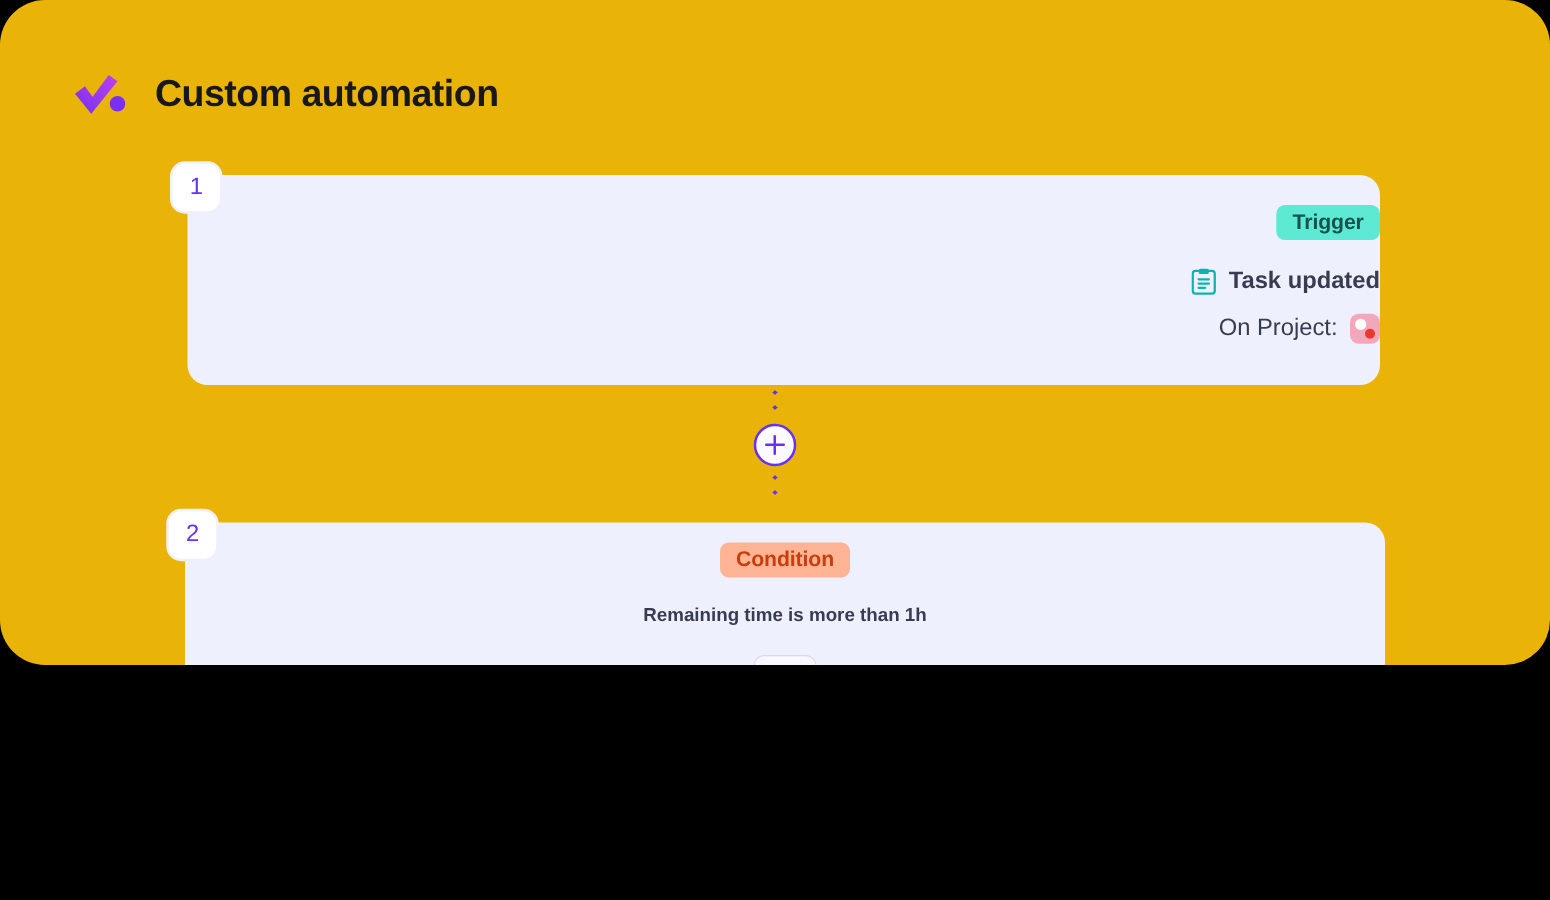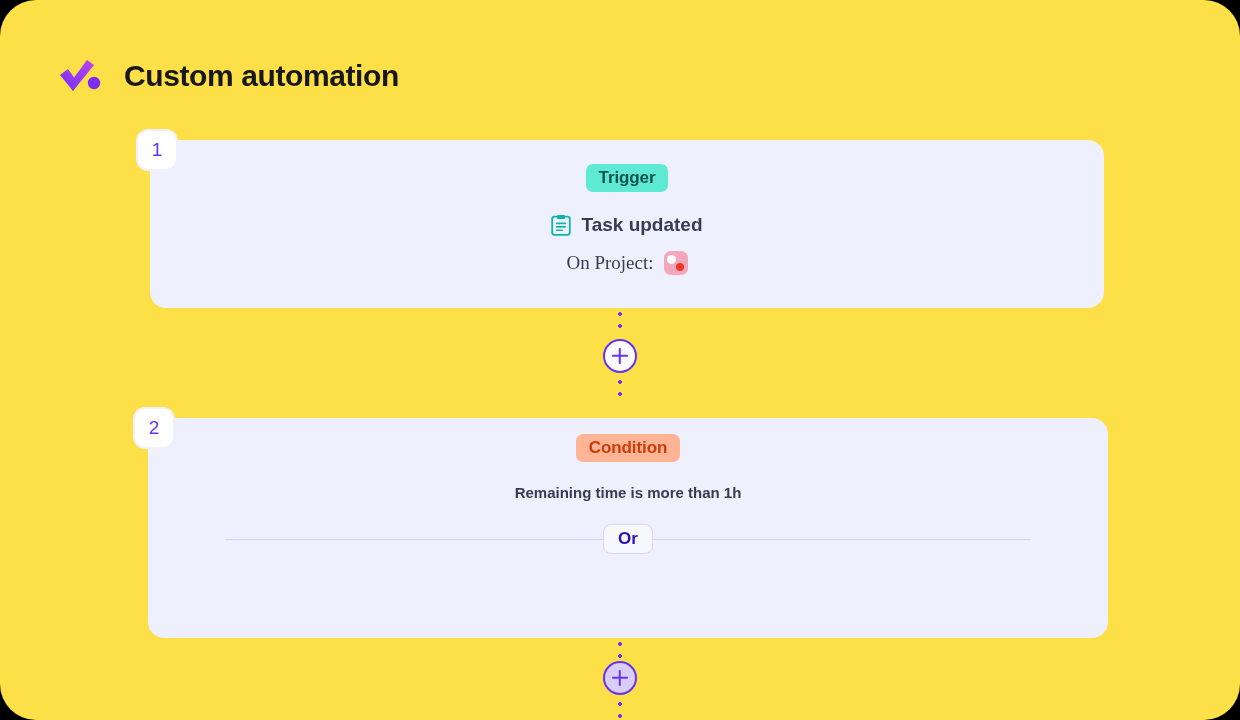--- a/index.html
+++ b/index.html
@@ -8,22 +8,22 @@
     background: #000000;
     width: 1240px;
     height: 720px;
     overflow: hidden;
   }
   * { box-sizing: border-box; }
 
   .page {
     position: relative;
     width: 1240px;
-    height: 720px;
-    background: #fde047;
+    height: 532px;
+    background: #eab308;
     border-radius: 36px;
     overflow: hidden;
     font-family: "Liberation Sans", sans-serif;
   }
 
   
   .header {
     position: absolute;
     left: 56px;
     top: 52px;
@@ -60,20 +60,21 @@
     display: flex;
     flex-direction: column;
     align-items: center;
   }
   .card-trigger {
     left: 150px;
     top: 140px;
     width: 954px;
     height: 168px;
     padding-top: 24px;
+    align-items: flex-end;
   }
   .card-condition {
     left: 148px;
     top: 418px;
     width: 960px;
     height: 220px;
     padding-top: 16px;
   }
 
   .step-badge {
@@ -124,21 +125,20 @@
     color: #383c53;
   }
   .row-action {
     margin-top: 22px;
     font-size: 19px;
     font-weight: bold;
   }
   .row-project {
     margin-top: 15px;
     font-size: 19px;
-    font-family: Liberation Serif, serif;
   }
   .project-label { font-weight: normal; color: #383c53; }
   .project-name { font-weight: bold; color: #383c53; }
 
   .clipboard-icon { width: 20px; height: 22px; display: block; }
   .project-avatar {
     width: 24px;
     height: 24px;
     border-radius: 7px;
     background: #f2a7bb;

